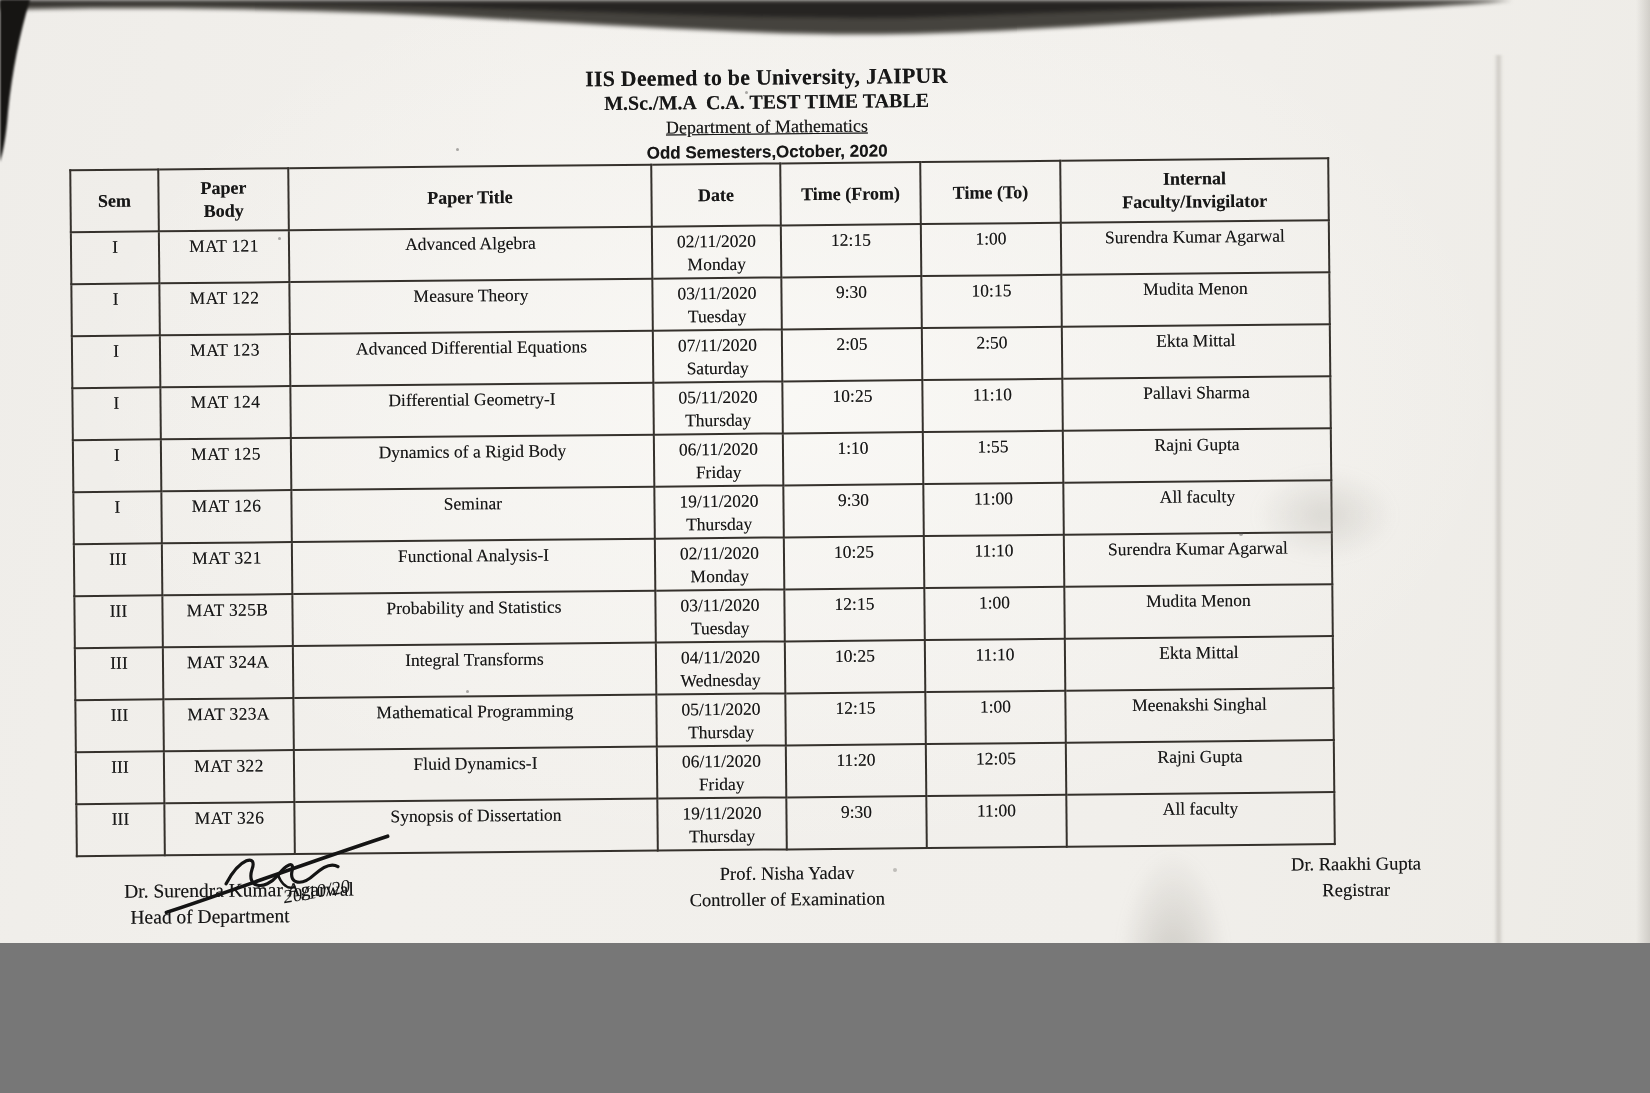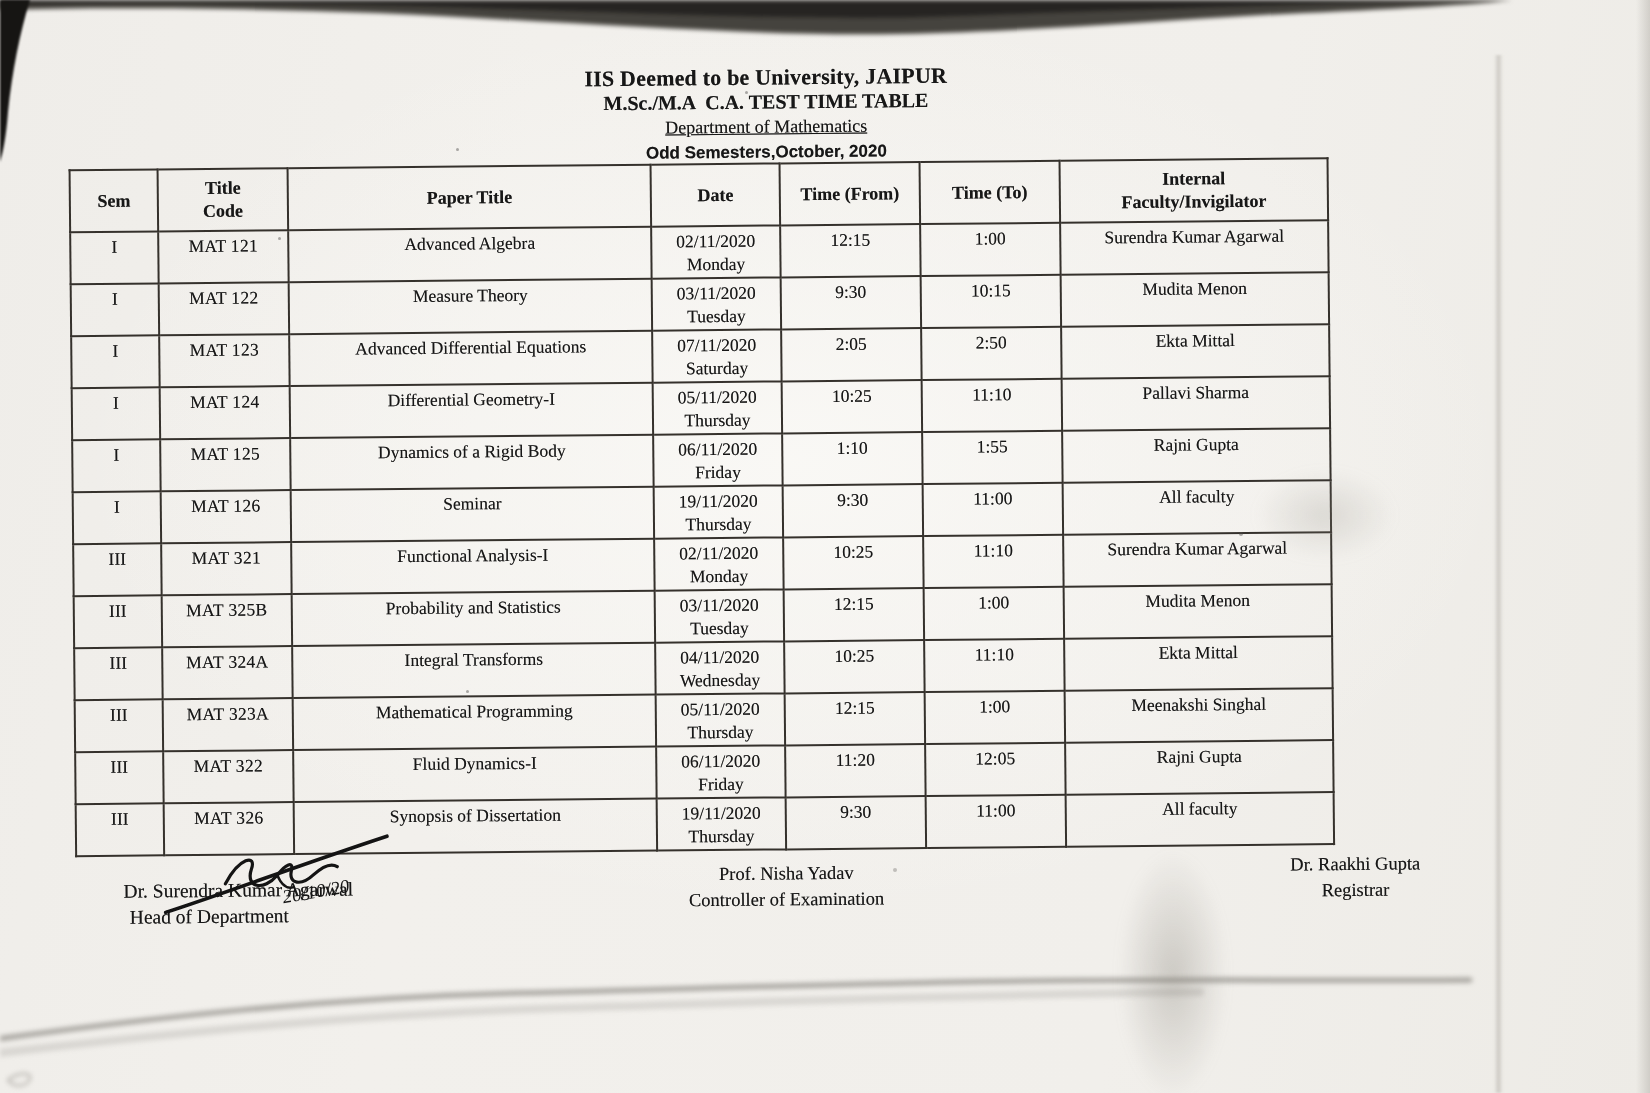--- a/index.html
+++ b/index.html
@@ -1,17 +1,17 @@
 <!DOCTYPE html>
 <html><head>
 <meta charset="utf-8">
 <style>
   html,body{margin:0;padding:0;background:#777;}
   #stage{
-    position:relative;width:1650px;height:1093px;overflow:hidden;
+    position:relative;width:1650px;height:943px;overflow:hidden;
     background:
       radial-gradient(1100px 700px at 48% 42%, rgba(250,249,246,.9) 0%, rgba(250,249,246,0) 65%),
       linear-gradient(100deg, #efede9 0%, #f2f0ec 30%, #f1efeb 70%, #edebe6 100%);
     font-family:"Liberation Serif","DejaVu Serif",serif;
     color:#171717;
   }
   
   .artifact{position:absolute;pointer-events:none;}
   #scan-top{left:0;top:0;width:1650px;height:70px;filter:blur(2px);}
   #scan-wedge{left:0;top:0;width:40px;height:170px;filter:blur(1.2px);}
@@ -78,21 +78,21 @@
           <col style="width:130px">
           <col style="width:363px">
         <col style="width:129px">
           <col style="width:140px">
           <col style="width:140px">
         <col style="width:268px">
       </colgroup>
       <thead>
         <tr>
           <th class="txt">Sem</th>
-          <th><span class="narrow-60 txt">Title Code</span></th>
+          <th><span class="narrow-60 txt">Paper Body</span></th>
           <th class="txt">Paper Title</th>
           <th class="txt">Date</th>
           <th class="txt">Time (From)</th>
           <th class="txt">Time (To)</th>
           <th><span class="narrow-170 txt">Internal Faculty/Invigilator</span></th>
         </tr>
       </thead>
       <tbody>
       <tr>
         <td class="c-sem txt">I</td>

